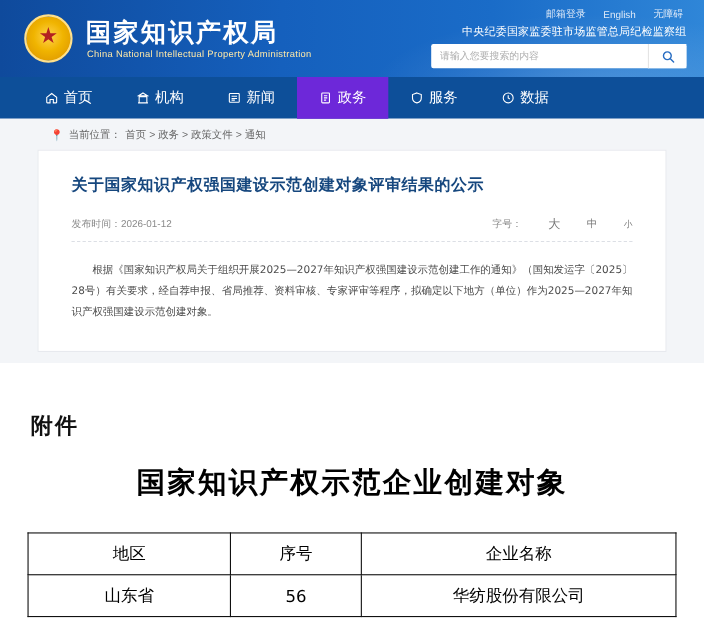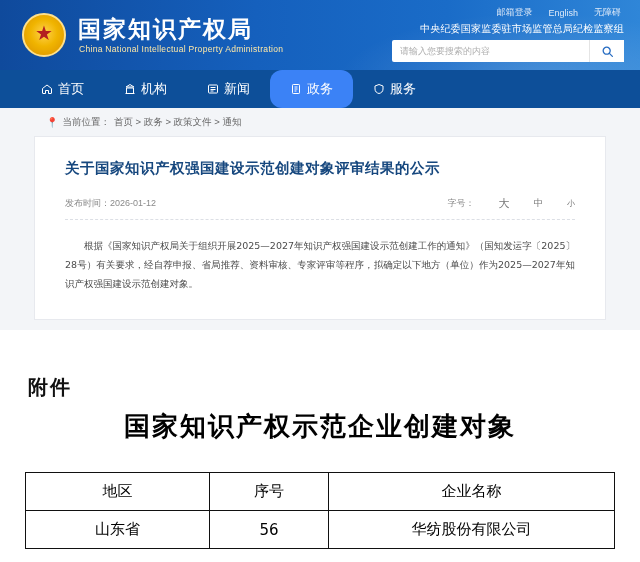--- a/index.html
+++ b/index.html
@@ -137,22 +137,21 @@
     display: flex;
     align-items: center;
     gap: 5px;
     padding: 0 20px;
     color: #ffffff;
     font-size: 13px;
     cursor: pointer;
     position: relative;
   }
   .nav-item.active {
-    background: #3b82f6;
-    border-radius: 12px;
+    background: #6d28d9;
   }
   .nav-item svg { display: block; }
 
   
   .page-bg {
     background: #f3f5f8;
     padding: 0 0 10px 0;
   }
   .breadcrumb {
     font-size: 9.5px;
@@ -216,21 +215,21 @@
   }
   .attach-label {
     margin-left: 28px;
     font-size: 20px;
     font-weight: bold;
     color: #111;
     letter-spacing: 2px;
     font-family: "DejaVu Sans", sans-serif;
   }
   .attach-title {
-    margin-top: 8px;
+    margin-top: 20px;
     text-align: center;
     font-size: 26px;
     font-weight: bold;
     color: #000;
     letter-spacing: 2px;
     font-family: Liberation Mono, monospace;
   }
 
   table.attach-table {
     margin: 28px auto 0 auto;
@@ -309,20 +308,27 @@
       <line x1="9" y1="12" x2="15" y2="12"></line>
       <line x1="9" y1="16" x2="13" y2="16"></line>
     </svg>
     <span>政务</span>
   </div>
   <div class="nav-item">
     <svg width="12" height="12" viewBox="0 0 24 24" fill="none" stroke="#fff" stroke-width="2">
       <path d="M12 3l8 3v6c0 5-3.5 8-8 9-4.5-1-8-4-8-9V6z"></path>
     </svg>
     <span>服务</span>
+  </div>
+  <div class="nav-item">
+    <svg width="12" height="12" viewBox="0 0 24 24" fill="none" stroke="#fff" stroke-width="2">
+      <circle cx="12" cy="12" r="9"></circle>
+      <path d="M12 7v5l3 2"></path>
+    </svg>
+    <span>数据</span>
   </div>
 </div>
 
 <div class="page-bg">
 
   <div class="breadcrumb">
     <span class="pin">📍</span>
     <span>当前位置：</span>
     <span>首页 &gt; 政务 &gt; 政策文件 &gt; 通知</span>
   </div>

